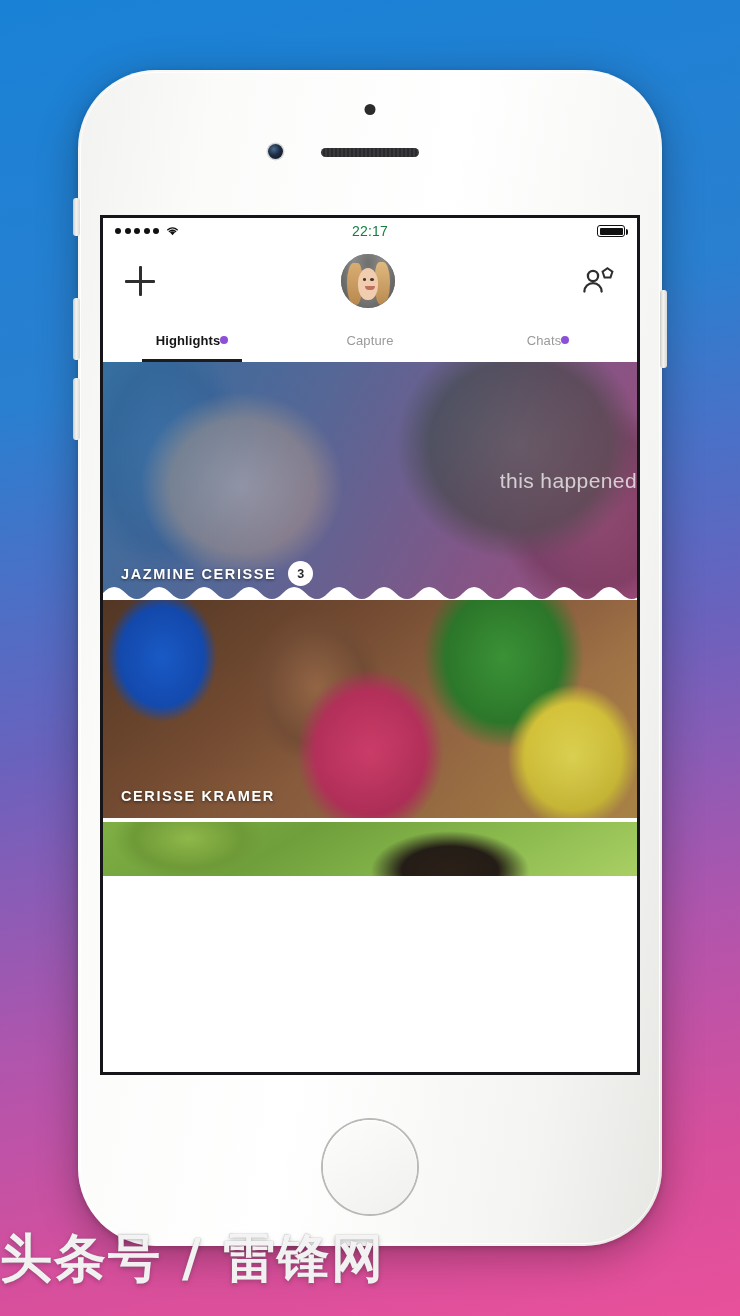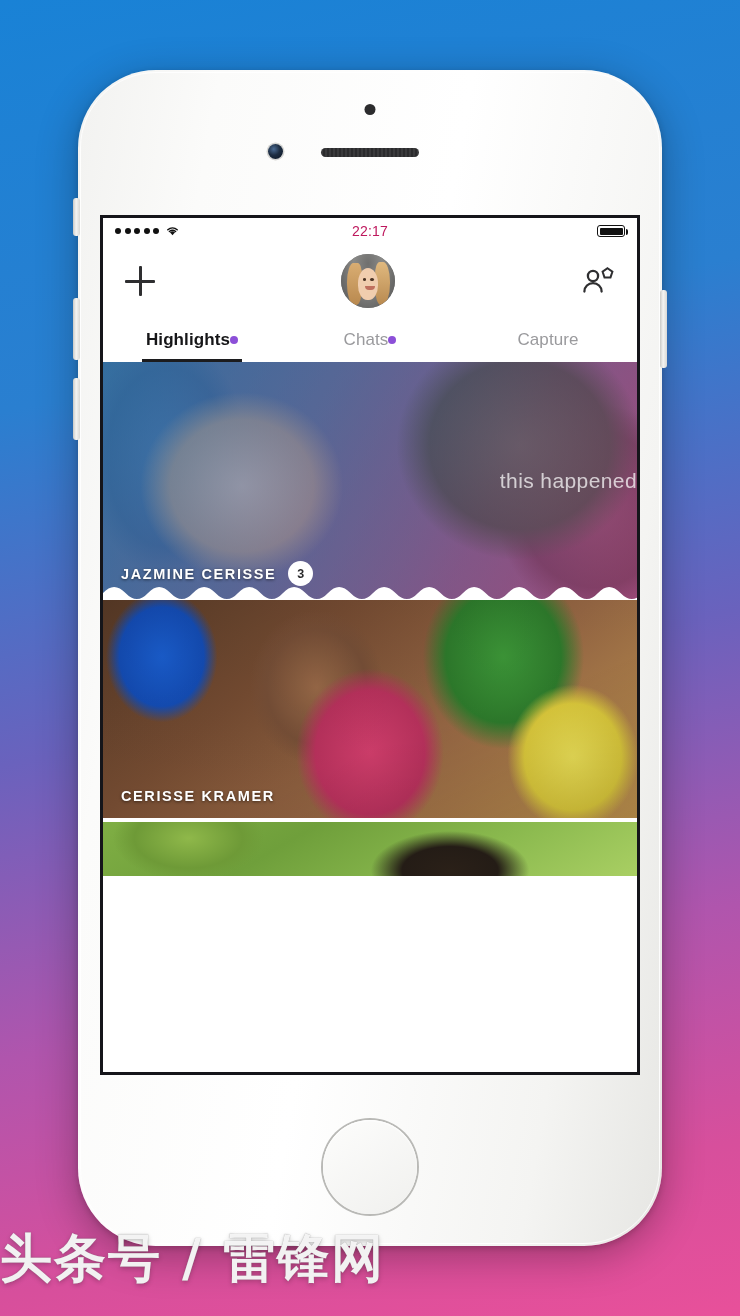--- a/index.html
+++ b/index.html
@@ -45,21 +45,21 @@
   
   #screen { position:absolute; left:22px; top:145px; width:540px; height:860px;
             background:#fff; overflow:hidden; border:3px solid #15151a; }
 
   
   .statusbar{ height:26px; display:flex; align-items:center; padding:0 12px; background:#fff; }
   .sb-left{ display:flex; align-items:center; gap:6px; flex:1; }
   .dots{ display:flex; gap:3.5px; }
   .dots i{ width:6px; height:6px; border-radius:50%; background:#111; display:block; }
   .wifi{ width:15px; height:11px; }
-  .sb-time{ flex:0 0 auto; font-size:14px; color:#be185d; letter-spacing:.2px; }
+  .sb-time{ flex:0 0 auto; font-size:14px; color:#15803d; letter-spacing:.2px; }
   .sb-right{ flex:1; display:flex; justify-content:flex-end; align-items:center; }
   .battery{ width:28px; height:12px; border:1.5px solid #111; border-radius:3px; position:relative; }
   .battery:after{ content:""; position:absolute; right:-4px; top:3px; width:2.5px; height:6px; background:#111; border-radius:0 2px 2px 0; }
   .battery i{ display:block; position:absolute; inset:1.5px; background:#111; border-radius:1px; }
 
   
   .navbar{ height:74px; display:flex; align-items:center; padding:0 22px; background:#fff; }
   .nav-plus{ flex:0 0 auto; width:30px; height:30px; position:relative; cursor:pointer; }
   .nav-plus:before,.nav-plus:after{ content:""; position:absolute; background:#2e2e30; border-radius:1px; }
   .nav-plus:before{ left:0; top:13.5px; width:30px; height:3px; }
@@ -71,21 +71,21 @@
   .av-lock1{ position:absolute; left:12%; top:16%; width:26%; height:78%; border-radius:46% 30% 40% 50%; background:linear-gradient(180deg,#d9ad72,#b9894f); }
   .av-lock2{ position:absolute; right:10%; top:14%; width:28%; height:80%; border-radius:30% 46% 50% 40%; background:linear-gradient(180deg,#e0b97f,#b98a50); }
   .av-eye{ position:absolute; width:3.5px; height:3px; border-radius:50%; background:#4a3324; top:44%; }
   .av-eye.l{ left:40%; } .av-eye.r{ left:54%; }
   .av-mouth{ position:absolute; left:45%; top:60%; width:10px; height:4px; border-radius:0 0 8px 8px; background:#c0705e; }
   .nav-right{ flex:0 0 auto; width:34px; height:32px; cursor:pointer; }
 
   
   .tabs{ display:flex; height:44px; background:#fff; position:relative; }
   .tab{ flex:1; display:flex; align-items:center; justify-content:center; 
-        font-size:17px; color:#9a9a9d; letter-spacing:.1px; cursor:pointer; position:relative; }
+        font-size:13px; color:#9a9a9d; letter-spacing:.1px; cursor:pointer; position:relative; }
   .tab.active{ color:#161618; font-weight:bold; }
   .tab .dot{ width:8px; height:8px; border-radius:50%; background:#8c4fd8; display:block; }
   .tab.active:after{ content:""; position:absolute; left:22%; right:22%; bottom:0; height:3px; background:#1c1c1e; }
 
   
   .feed{ position:relative; height:716px; overflow:hidden; }
   .card{ position:relative; overflow:hidden; }
   .card .photo{ position:absolute; inset:0; }
   .card .tint{ position:absolute; inset:0; }
   .card .label{ position:absolute; left:18px; bottom:14px; display:flex; align-items:center; gap:12px; }
@@ -204,25 +204,25 @@
         </svg>
       </div>
     </div>
 
     <div class="tabs">
       <div class="tab active">
         <span>Highlights</span>
         <span class="dot"></span>
       </div>
       <div class="tab">
+        <span>Capture</span>
+      </div>
+      <div class="tab">
         <span>Chats</span>
         <span class="dot"></span>
-      </div>
-      <div class="tab">
-        <span>Capture</span>
       </div>
     </div>
 
     <div class="feed">
 
       <div class="card" id="card1">
         <div class="photo" id="c1bg"></div>
         <div class="tint" id="c1tint"></div>
         <div class="watermark-ih">this happened</div>
         <div class="label">

